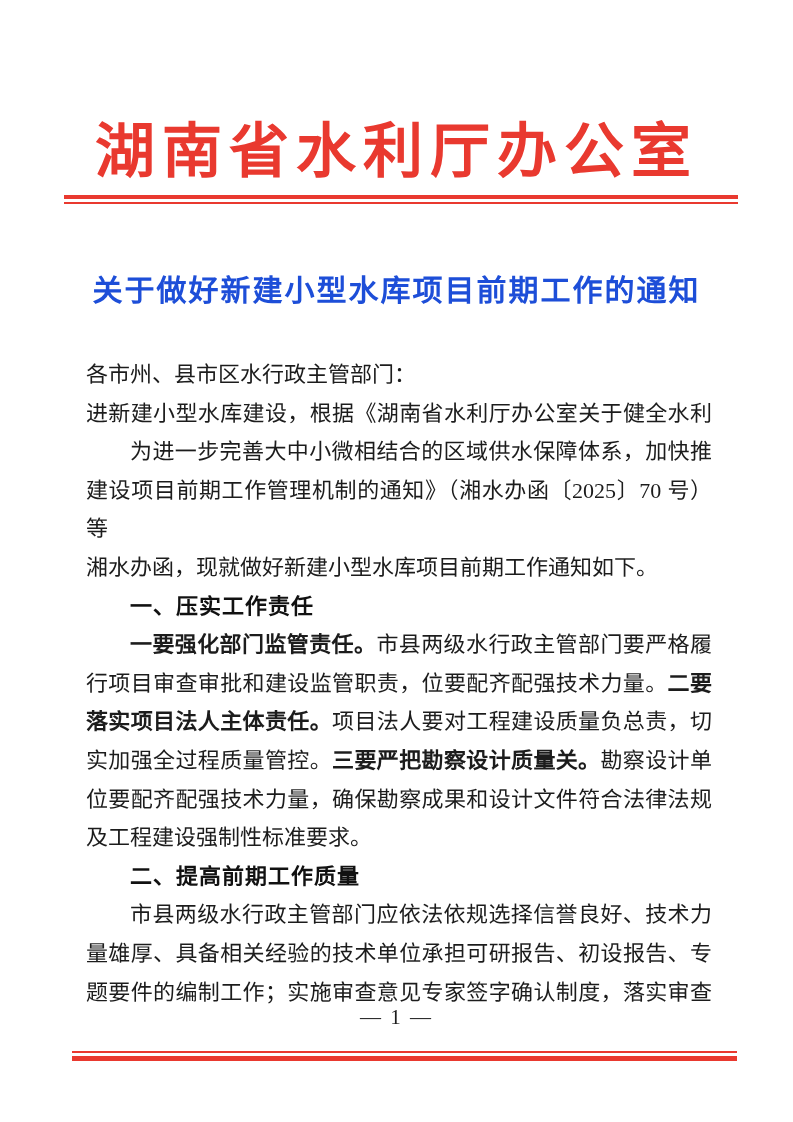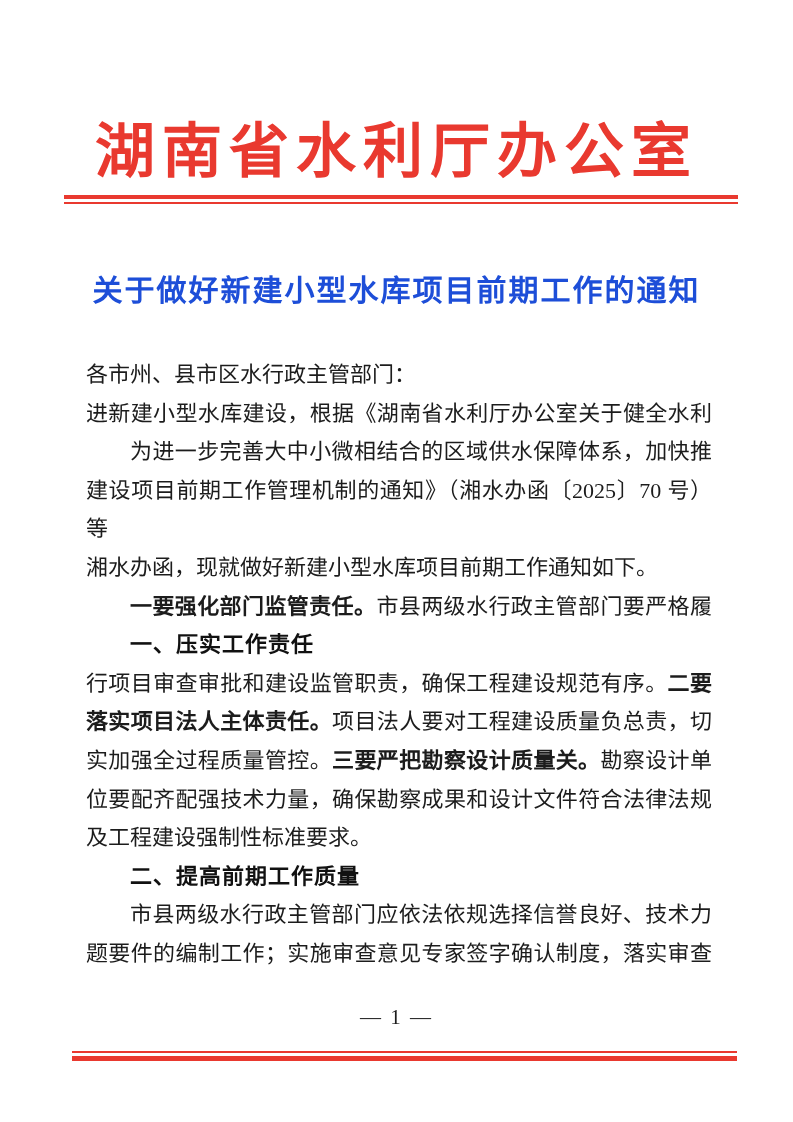--- a/index.html
+++ b/index.html
@@ -121,29 +121,30 @@
   </div>
 
   <div class="doc-title">关于做好新建小型水库项目前期工作的通知</div>
 
   <div class="doc-body">
       <div class="line"><span class="run">各市州、县市区水行政主管部门：</span></div>
       <div class="line fill"><span class="run">进新建小型水库建设，根据《湖南省水利厅办公室关于健全水利</span></div>
       <div class="line fill indent"><span class="run">为进一步完善大中小微相结合的区域供水保障体系，加快推</span></div>
       <div class="line fill"><span class="run">建设项目前期工作管理机制的通知》（湘水办函〔2025〕70 号）等</span></div>
       <div class="line"><span class="run">湘水办函，现就做好新建小型水库项目前期工作通知如下。</span></div>
+      <div class="line indent heading"><span class="run bold">一、压实工作责任</span></div>
       <div class="line fill indent"><span class="run bold">一要强化部门监管责任。</span><span class="run">市县两级水行政主管部门要严格履</span></div>
-      <div class="line indent heading"><span class="run bold">一、压实工作责任</span></div>
-      <div class="line fill"><span class="run">行项目审查审批和建设监管职责，确保工程建设规范有序。</span><span class="run bold">二要</span></div>
+      <div class="line fill"><span class="run">行项目审查审批和建设监管职责，位要配齐配强技术力量。</span><span class="run bold">二要</span></div>
       <div class="line fill"><span class="run bold">落实项目法人主体责任。</span><span class="run">项目法人要对工程建设质量负总责，切</span></div>
       <div class="line fill"><span class="run">实加强全过程质量管控。</span><span class="run bold">三要严把勘察设计质量关。</span><span class="run">勘察设计单</span></div>
       <div class="line fill"><span class="run">位要配齐配强技术力量，确保勘察成果和设计文件符合法律法规</span></div>
       <div class="line"><span class="run">及工程建设强制性标准要求。</span></div>
       <div class="line indent heading"><span class="run bold">二、提高前期工作质量</span></div>
       <div class="line fill indent"><span class="run">市县两级水行政主管部门应依法依规选择信誉良好、技术力</span></div>
+      <div class="line fill"><span class="run">量雄厚、具备相关经验的技术单位承担可研报告、初设报告、专</span></div>
       <div class="line fill"><span class="run">题要件的编制工作；实施审查意见专家签字确认制度，落实审查</span></div>
     </div>
 
   <div class="page-number">— 1 —</div>
 
   <div class="rule-bottom">
     <div class="thin"></div>
     <div class="gap"></div>
     <div class="thick"></div>
   </div>

